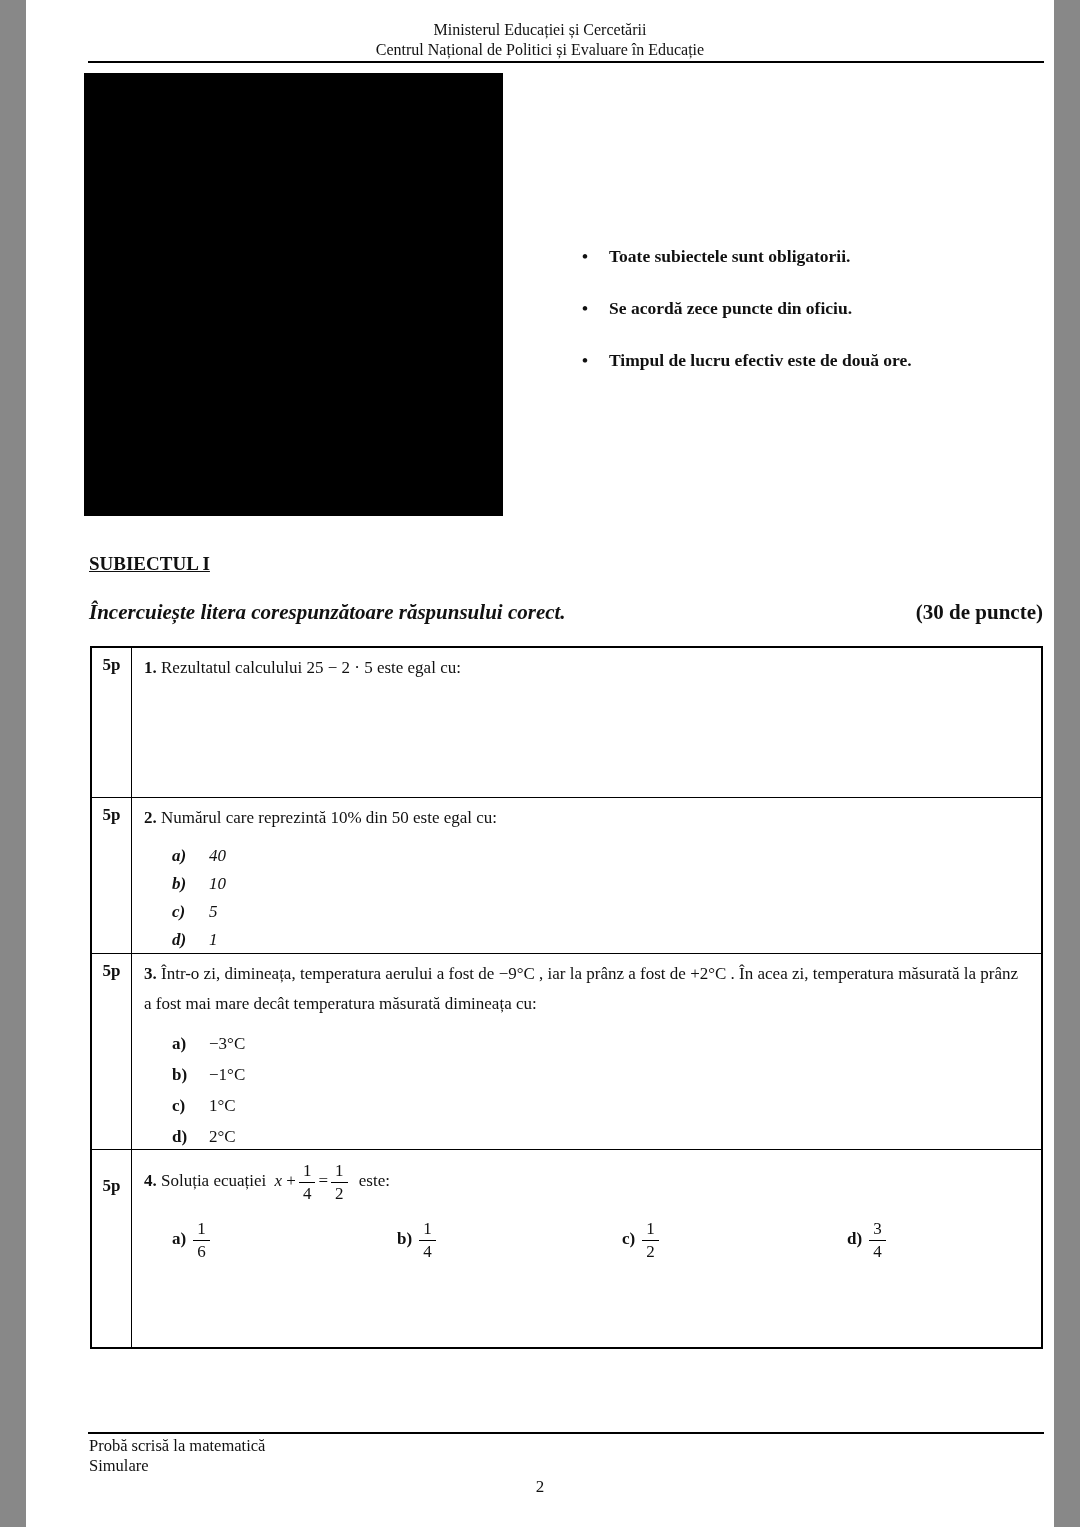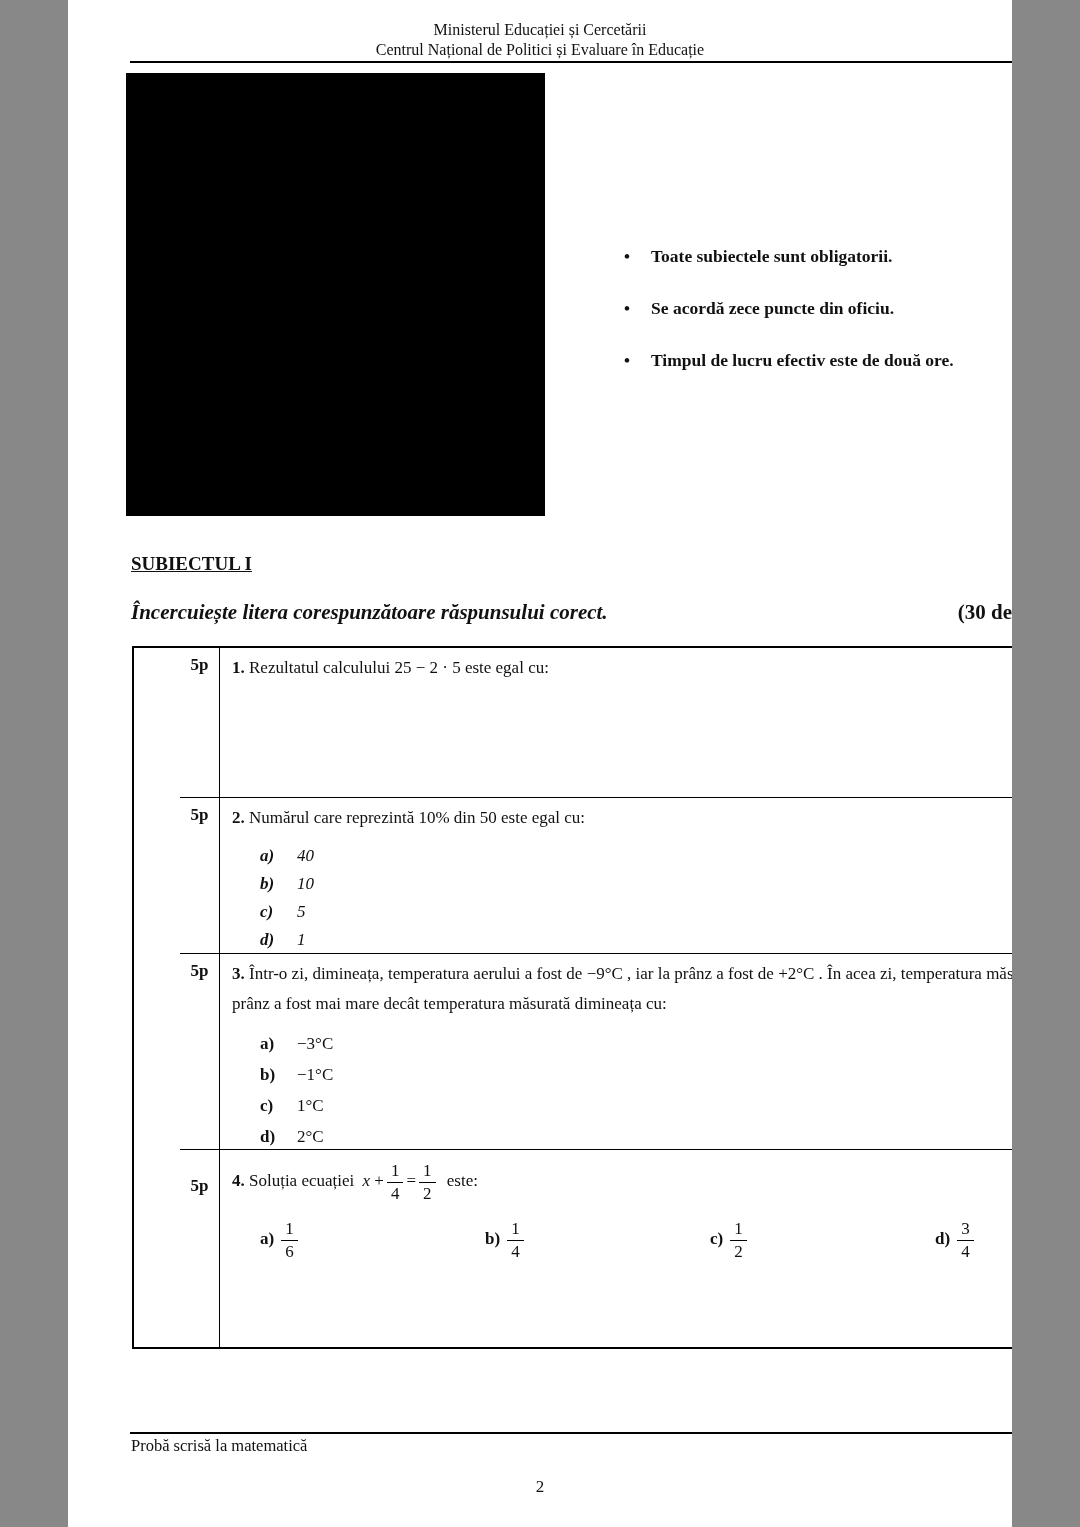--- a/index.html
+++ b/index.html
@@ -1,19 +1,19 @@
 <!DOCTYPE html>
 <html><head>
 <meta charset="utf-8">
 <style>
   * { margin:0; padding:0; box-sizing:border-box; }
   html,body { background:#888; }
   .page {
     position:relative;
-    width:944px; height:1527px;
+    width:1028px; height:1527px;
     margin:0 auto;
     background:#ffffff;
     font-family:"Liberation Serif", serif;
     color:#111;
     overflow:hidden;
   }
   
   .doc-header { position:absolute; top:20px; left:0; width:100%; text-align:center; }
   .doc-header .hline { font-size:16px; line-height:20px; }
   .header-rule { position:absolute; top:61px; left:62px; width:956px; border-top:2px solid #000; }
@@ -21,21 +21,21 @@
   .redacted { position:absolute; left:58px; top:73px; width:419px; height:443px; background:#000; }
   
   .notice { position:absolute; left:556px; top:246px; width:470px; }
   .notice .bullet-item { display:flex; margin-bottom:31px; font-weight:bold; font-size:17.5px; line-height:21px; }
   .notice .dot { width:27px; font-size:17px; }
   
   .section-title { position:absolute; left:63px; top:553px; font-weight:bold; font-size:19px;text-decoration:underline; }
   .instruction-row { position:absolute; left:63px; top:600px; width:954px; display:flex; justify-content:space-between; font-size:21px; font-weight:bold; }
   .instruction-row .instr { font-style:italic; }
   
-  .qtable { position:absolute; left:64px; top:646px; width:953px; border:2px solid #000;padding-left:46px; }
+  .qtable { position:absolute; left:64px; top:646px; width:953px; border:2px solid #000; }
   .qrow { display:flex; border-top:1.5px solid #000; }
   .qrow:first-child { border-top:none; }
   .points-cell { width:40px; flex:0 0 40px; border-right:1.5px solid #000; font-weight:bold; font-size:17px; padding-top:7px; text-align:center; }
   .points-cell.low { padding-top:26px; }
   .content-cell { flex:1; padding:5px 14px 0 12px; font-size:17px; line-height:30px; }
   .qnum { font-weight:bold; }
   .option { margin-left:28px; line-height:28px; }
   .option .letter { display:inline-block; width:37px; font-weight:bold; }
   .r1 .option-block { margin-top:9px; }
   .r2 .option-block { margin-top:9px;font-style:italic; }
@@ -47,21 +47,21 @@
   .frac .fden { display:block; padding:1px 4px 0; }
   .eq-line { margin-top:6px; }
   .eq { display:inline-block; margin:0 4px; }
   .eq i { font-style:italic; }
   .frac-options { display:flex; margin-top:16px; margin-left:28px; }
   .frac-option { width:225px; }
   .frac-option .letter { font-weight:bold; margin-right:4px; }
   .r4 { height:198px; }
   
   .footer-rule { position:absolute; top:1432px; left:62px; width:956px; border-top:2px solid #000; }
-  .footer-row { position:absolute; top:1436px; left:63px; width:954px; display:flex; justify-content:space-between; font-size:16.5px; }
+  .footer-row { position:absolute; top:1436px; left:63px; width:954px; display:flex; font-size:16.5px;flex-direction:column; }
   .page-number { position:absolute; top:1477px; left:0; width:100%; text-align:center; font-size:17px; }
 </style>
 </head>
 <body>
 
 <div class="page">
 
   <div class="doc-header">
     <div class="hline">Ministerul Educației și Cercetării</div>
     <div class="hline">Centrul Național de Politici și Evaluare în Educație</div>

